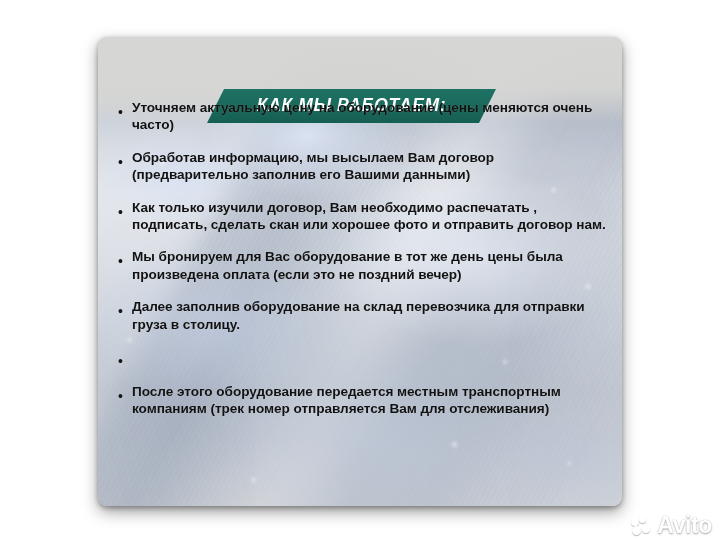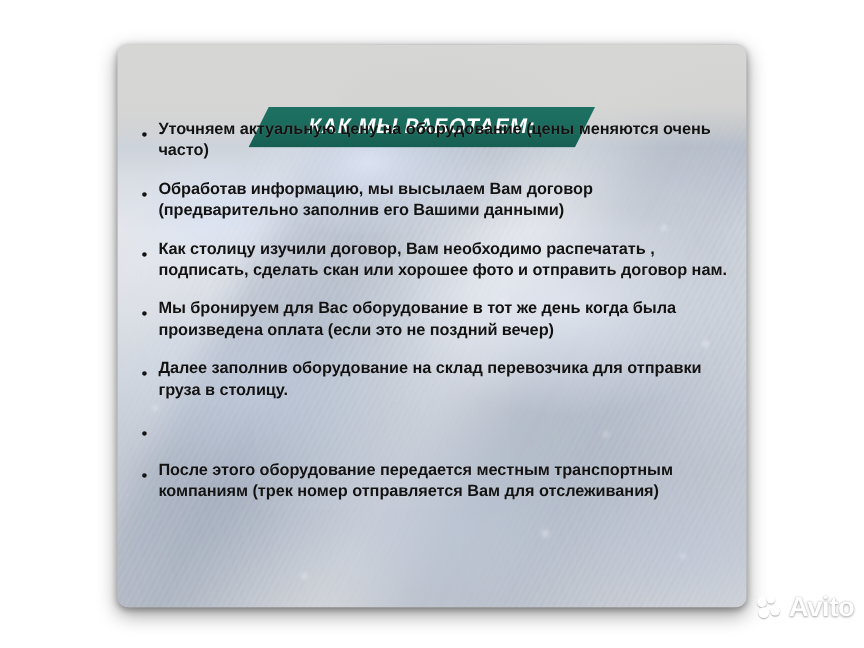--- a/index.html
+++ b/index.html
@@ -226,21 +226,21 @@
     font-weight: bold;
     line-height: 17.4px;
     letter-spacing: -0.05px;
     text-shadow: 0 0 1px rgba(255,255,255,0.30);
   }
 
   
   .avito-watermark {
     position: absolute;
     right: 8px;
-    bottom: 23px;
+    bottom: 3px;
     display: flex;
     align-items: center;
     gap: 4px;
     opacity: 0.95;
   }
   .avito-dots {
     position: relative;
     width: 22px;
     height: 20px;
     flex: 0 0 auto;
@@ -312,26 +312,26 @@
         <span class="bullet-text">Уточняем актуальную цену на оборудование (цены меняются очень часто)</span>
       </div>
 
       <div class="bullet-item">
         <span class="bullet-marker">•</span>
         <span class="bullet-text">Обработав информацию, мы высылаем Вам договор (предварительно заполнив его Вашими данными)</span>
       </div>
 
       <div class="bullet-item">
         <span class="bullet-marker">•</span>
-        <span class="bullet-text">Как столицу изучили договор, Вам необходимо распечатать , подписать, сделать скан или хорошее фото и отправить договор нам.</span>
-      </div>
-
-      <div class="bullet-item">
-        <span class="bullet-marker">•</span>
-        <span class="bullet-text">Мы бронируем для Вас  оборудование в тот же день когда была произведена оплата (если это не поздний вечер)</span>
+        <span class="bullet-text">Как только изучили договор, Вам необходимо распечатать , подписать, сделать скан или хорошее фото и отправить договор нам.</span>
+      </div>
+
+      <div class="bullet-item">
+        <span class="bullet-marker">•</span>
+        <span class="bullet-text">Мы бронируем для Вас  оборудование в тот же день цены была произведена оплата (если это не поздний вечер)</span>
       </div>
 
       <div class="bullet-item">
         <span class="bullet-marker">•</span>
         <span class="bullet-text">Далее заполнив оборудование на склад перевозчика для отправки груза в столицу.</span>
       </div>
 
       <div class="bullet-item">
         <span class="bullet-marker">•</span>
       </div>

